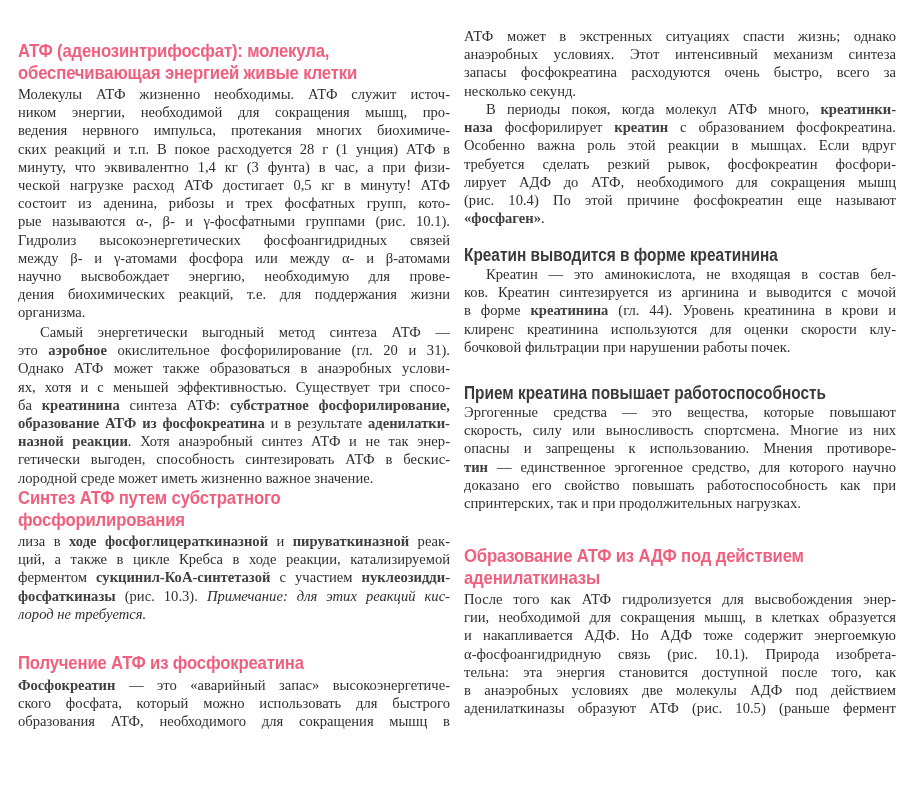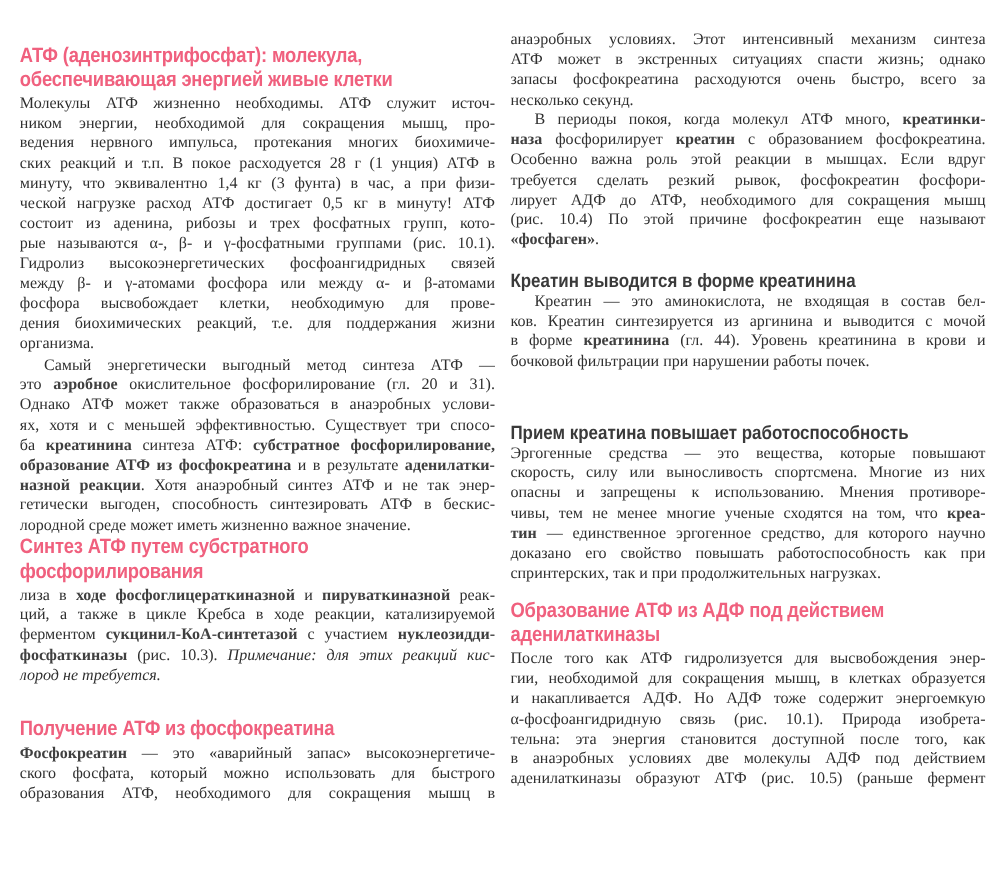--- a/index.html
+++ b/index.html
@@ -66,21 +66,21 @@
     <span class="ln">Молекулы АТФ жизненно необходимы. АТФ служит источ-</span>
     <span class="ln">ником энергии, необходимой для сокращения мышц, про-</span>
     <span class="ln">ведения нервного импульса, протекания многих биохимиче-</span>
     <span class="ln">ских реакций и т.п. В покое расходуется 28 г (1 унция) АТФ в</span>
     <span class="ln">минуту, что эквивалентно 1,4 кг (3 фунта) в час, а при физи-</span>
     <span class="ln">ческой нагрузке расход АТФ достигает 0,5 кг в минуту! АТФ</span>
     <span class="ln">состоит из аденина, рибозы и трех фосфатных групп, кото-</span>
     <span class="ln">рые называются α-, β- и γ-фосфатными группами (рис. 10.1).</span>
     <span class="ln">Гидролиз высокоэнергетических фосфоангидридных связей</span>
     <span class="ln">между β- и γ-атомами фосфора или между α- и β-атомами</span>
-    <span class="ln">фосфора высвобождает клетки, необходимую для прове-</span>
+    <span class="ln">научно высвобождает энергию, необходимую для прове-</span>
     <span class="ln">дения биохимических реакций, т.е. для поддержания жизни</span>
     <span class="ln last">организма.</span>
   </div>
 
   <div class="p" style="top:323px">
     <span class="ln indent">Самый энергетически выгодный метод синтеза АТФ —</span>
     <span class="ln"><span>это </span><b>аэробное</b><span> окислительное фосфорилирование (гл. 20 и 31).</span></span>
     <span class="ln">Однако АТФ может также образоваться в анаэробных услови-</span>
     <span class="ln">ях, хотя и с меньшей эффективностью. Существует три спосо-</span>
     <span class="ln"><span>ба </span><b>креатинина</b><span> синтеза АТФ: </span><b>субстратное фосфорилирование</b><b>,</b></span>
@@ -110,52 +110,52 @@
   <div class="p" style="top:676px">
     <span class="ln"><b>Фосфокреатин</b><span> — это «аварийный запас» высокоэнергетиче-</span></span>
     <span class="ln">ского фосфата, который можно использовать для быстрого</span>
     <span class="ln">образования АТФ, необходимого для сокращения мышц в</span>
   </div>
 </div>
 
 <div class="col col-right">
 
   <div class="p" style="top:27px">
+    <span class="ln">АТФ может в экстренных ситуациях спасти жизнь; однако</span>
     <span class="ln">анаэробных условиях. Этот интенсивный механизм синтеза</span>
-    <span class="ln">АТФ может в экстренных ситуациях спасти жизнь; однако</span>
     <span class="ln">запасы фосфокреатина расходуются очень быстро, всего за</span>
     <span class="ln last">несколько секунд.</span>
   </div>
 
   <div class="p" style="top:100px">
     <span class="ln indent"><span>В периоды покоя, когда молекул АТФ много, </span><b>креатинки-</b></span>
     <span class="ln"><b>наза</b><span> фосфорилирует </span><b>креатин</b><span> с образованием фосфокреатина.</span></span>
     <span class="ln">Особенно важна роль этой реакции в мышцах. Если вдруг</span>
     <span class="ln">требуется сделать резкий рывок, фосфокреатин фосфори-</span>
     <span class="ln">лирует АДФ до АТФ, необходимого для сокращения мышц</span>
     <span class="ln">(рис. 10.4) По этой причине фосфокреатин еще называют</span>
     <span class="ln last"><b>«фосфаген»</b><span>.</span></span>
   </div>
 
   <h3 class="h-dark" style="top:244px">Креатин выводится в форме креатинина</h3>
 
   <div class="p" style="top:265px">
     <span class="ln indent">Креатин — это аминокислота, не входящая в состав бел-</span>
     <span class="ln">ков. Креатин синтезируется из аргинина и выводится с мочой</span>
     <span class="ln"><span>в форме </span><b>креатинина</b><span> (гл. 44). Уровень креатинина в крови и</span></span>
+    <span class="ln">клиренс креатинина используются для оценки скорости клу-</span>
     <span class="ln last">бочковой фильтрации при нарушении работы почек.</span>
   </div>
 
   <h3 class="h-dark" style="top:382px">Прием креатина повышает работоспособность</h3>
 
   <div class="p" style="top:403px">
     <span class="ln">Эргогенные средства — это вещества, которые повышают</span>
     <span class="ln">скорость, силу или выносливость спортсмена. Многие из них</span>
     <span class="ln">опасны и запрещены к использованию. Мнения противоре-</span>
-    <span class="ln"><span>чивы, тем не менее многие ученые сходятся на том, что </span><b>креа-</b></span>
     <span class="ln"><b>тин</b><span> — единственное эргогенное средство, для которого научно</span></span>
     <span class="ln">доказано его свойство повышать работоспособность как при</span>
     <span class="ln last">спринтерских, так и при продолжительных нагрузках.</span>
   </div>
 
   <h2 class="h-pink" style="top:545px">
     <span style="display:block">Образование АТФ из АДФ под действием</span>
     <span style="display:block">аденилаткиназы</span>
   </h2>
 

